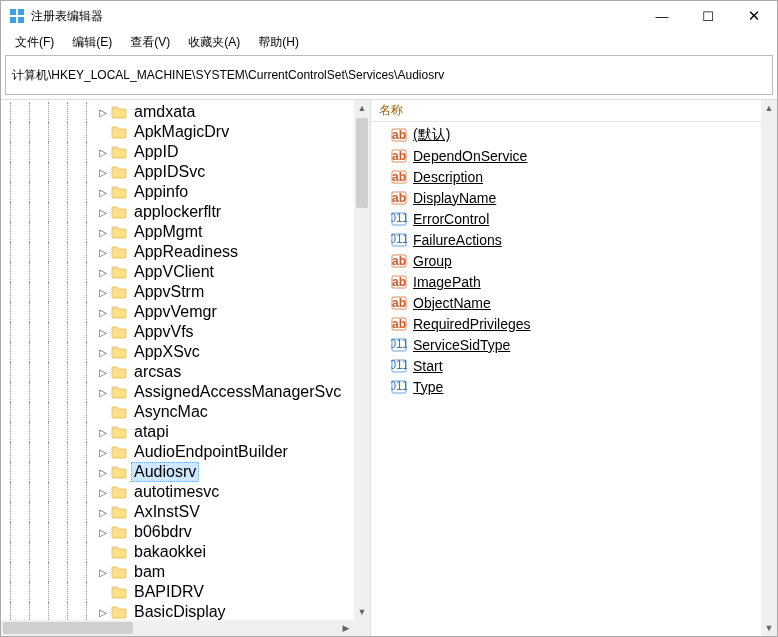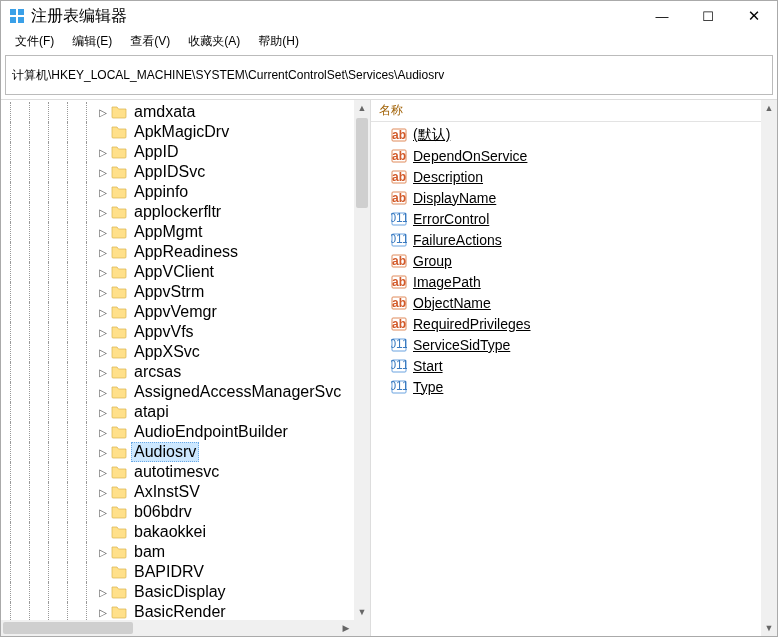--- a/index.html
+++ b/index.html
@@ -1,24 +1,24 @@
 <!DOCTYPE html>
 <html><head>
 <meta charset="utf-8">
 <style>
 * { margin: 0; padding: 0; box-sizing: border-box; font-family: "Microsoft YaHei", "Segoe UI", sans-serif; font-size: 12px; }
 html, body { width: 778px; height: 637px; background: #fff; overflow: hidden; }
 .window { width: 778px; height: 637px; border: 1px solid #aaa; display: flex; flex-direction: column; background: #fff; }
 .titlebar { height: 30px; display: flex; align-items: center; padding: 0 0 0 8px; background: #fff; }
 .titlebar .app-icon { width: 16px; height: 16px; margin-right: 6px; }
-.titlebar .title { flex: 1; font-size: 16px; font-family: Liberation Mono, monospace; }
+.titlebar .title { flex: 1; font-size: 12px; font-family: Liberation Mono, monospace; }
 .titlebar .win-btns { display: flex; }
 .titlebar .win-btn { width: 46px; height: 30px; display: flex; align-items: center; justify-content: center; font-size: 13px; cursor: default; }
 .titlebar .win-btn.close { font-size: 15px; }
-.menubar { height: 22px; display: flex; align-items: flex-start; padding: 0 6px; gap: 2px; }
+.menubar { height: 22px; display: flex; align-items: center; padding: 0 6px; gap: 2px; }
 .menubar .menu-item { padding: 2px 8px; font-size: 12px; cursor: default; }
 .addressbar { height: 40px; border: 1px solid #bbb; margin: 2px 4px 4px 4px; display: flex; align-items: center; padding: 0 6px; font-size: 12px; }
 .panes { flex: 1; display: flex; min-height: 0; border-top: 1px solid #ddd; }
 .tree-pane { width: 370px; position: relative; overflow: hidden; border-right: 1px solid #ddd; }
 .tree-scroll { position: absolute; inset: 0 16px 16px 0; overflow: hidden; }
 .tree { padding: 2px 0 2px 0; }
 .tree-row { display: flex; align-items: center; height: 20px; white-space: nowrap; cursor: default; }
 .tree-row .guides { display: flex; height: 20px; }
 .tree-row .guide { width: 19px; height: 20px; position: relative; }
 .tree-row .guide::before { content: ""; position: absolute; left: 9px; top: 0; bottom: 0; border-left: 1px dotted #999; }
@@ -295,20 +295,34 @@
               <span class="label">AssignedAccessManagerSvc</span>
             </div>
             <div class="tree-row">
               <span class="guides">
                 <span class="guide"></span>
                 <span class="guide"></span>
                 <span class="guide"></span>
                 <span class="guide"></span>
                 <span class="guide"></span>
               </span>
+              <span class="expander"></span>
+              <span class="folder-icon"><svg viewBox="0 0 16 14">
+                  <path d="M1 2h5l1.5 2H15v8a1 1 0 0 1-1 1H2a1 1 0 0 1-1-1z" fill="#ffe08a" stroke="#d8b24a" stroke-width="0.7"></path>
+                </svg></span>
+              <span class="label">AsyncMac</span>
+            </div>
+            <div class="tree-row">
+              <span class="guides">
+                <span class="guide"></span>
+                <span class="guide"></span>
+                <span class="guide"></span>
+                <span class="guide"></span>
+                <span class="guide"></span>
+              </span>
               <span class="expander">▷</span>
               <span class="folder-icon"><svg viewBox="0 0 16 14">
                   <path d="M1 2h5l1.5 2H15v8a1 1 0 0 1-1 1H2a1 1 0 0 1-1-1z" fill="#ffe08a" stroke="#d8b24a" stroke-width="0.7"></path>
                 </svg></span>
               <span class="label">atapi</span>
             </div>
             <div class="tree-row">
               <span class="guides">
                 <span class="guide"></span>
                 <span class="guide"></span>

